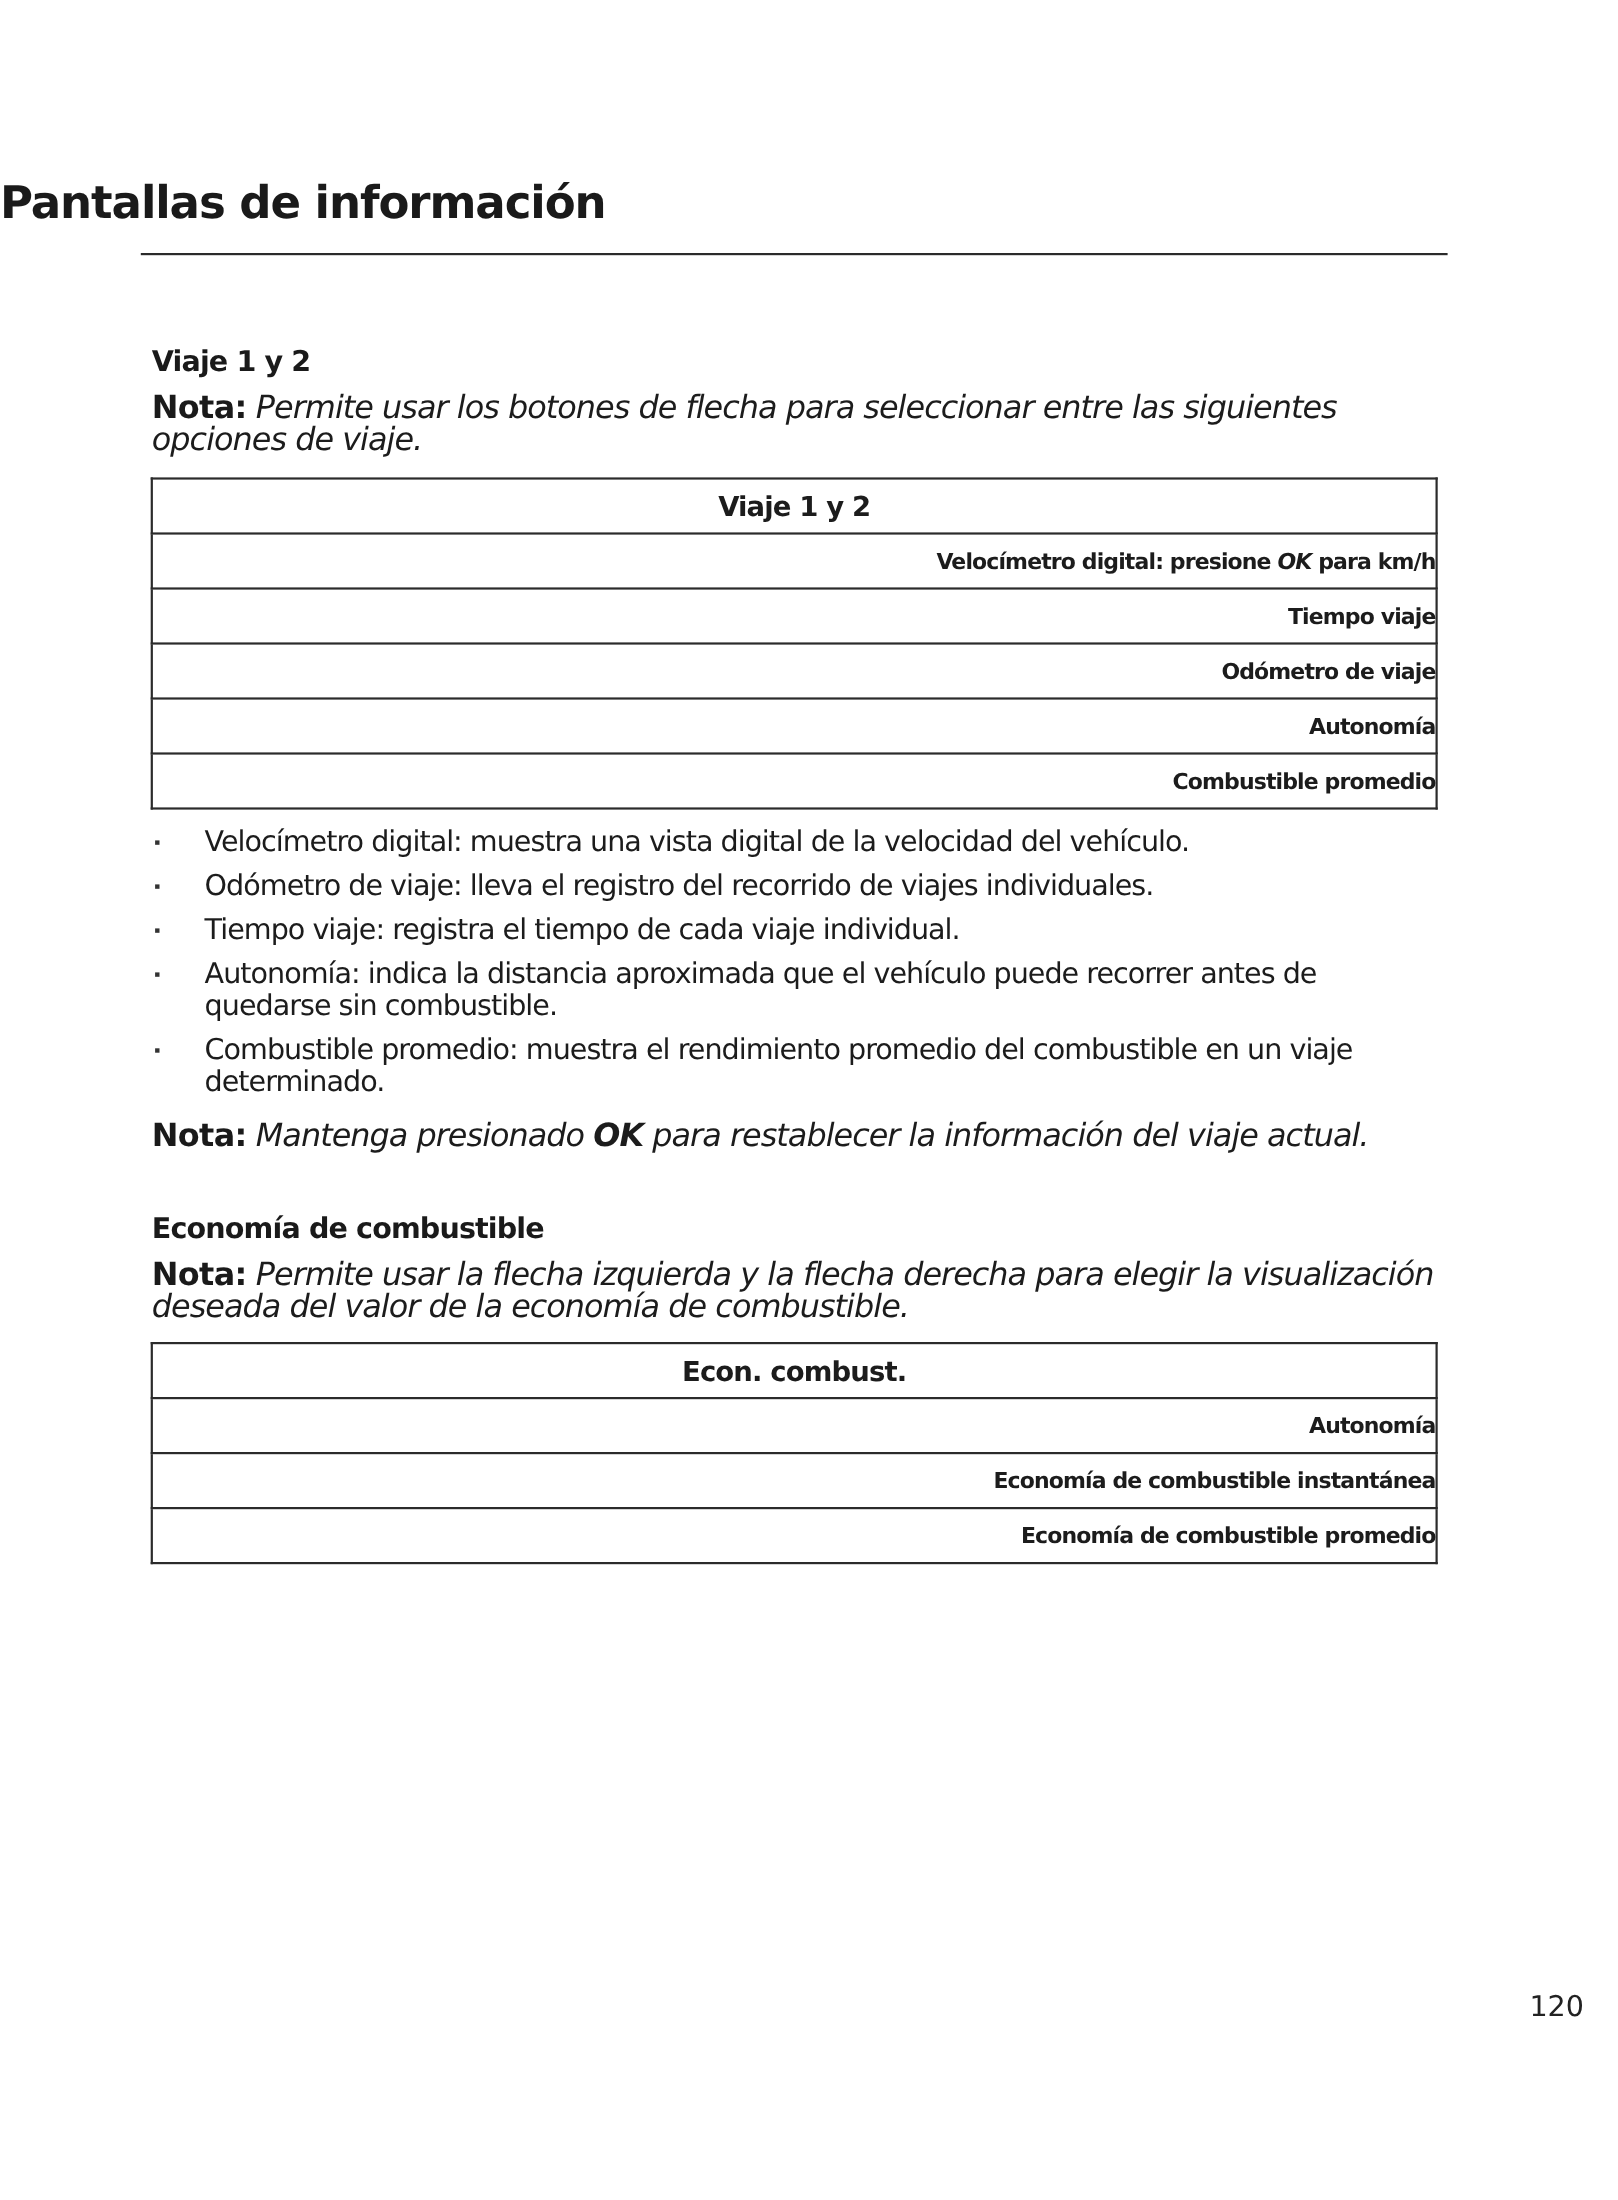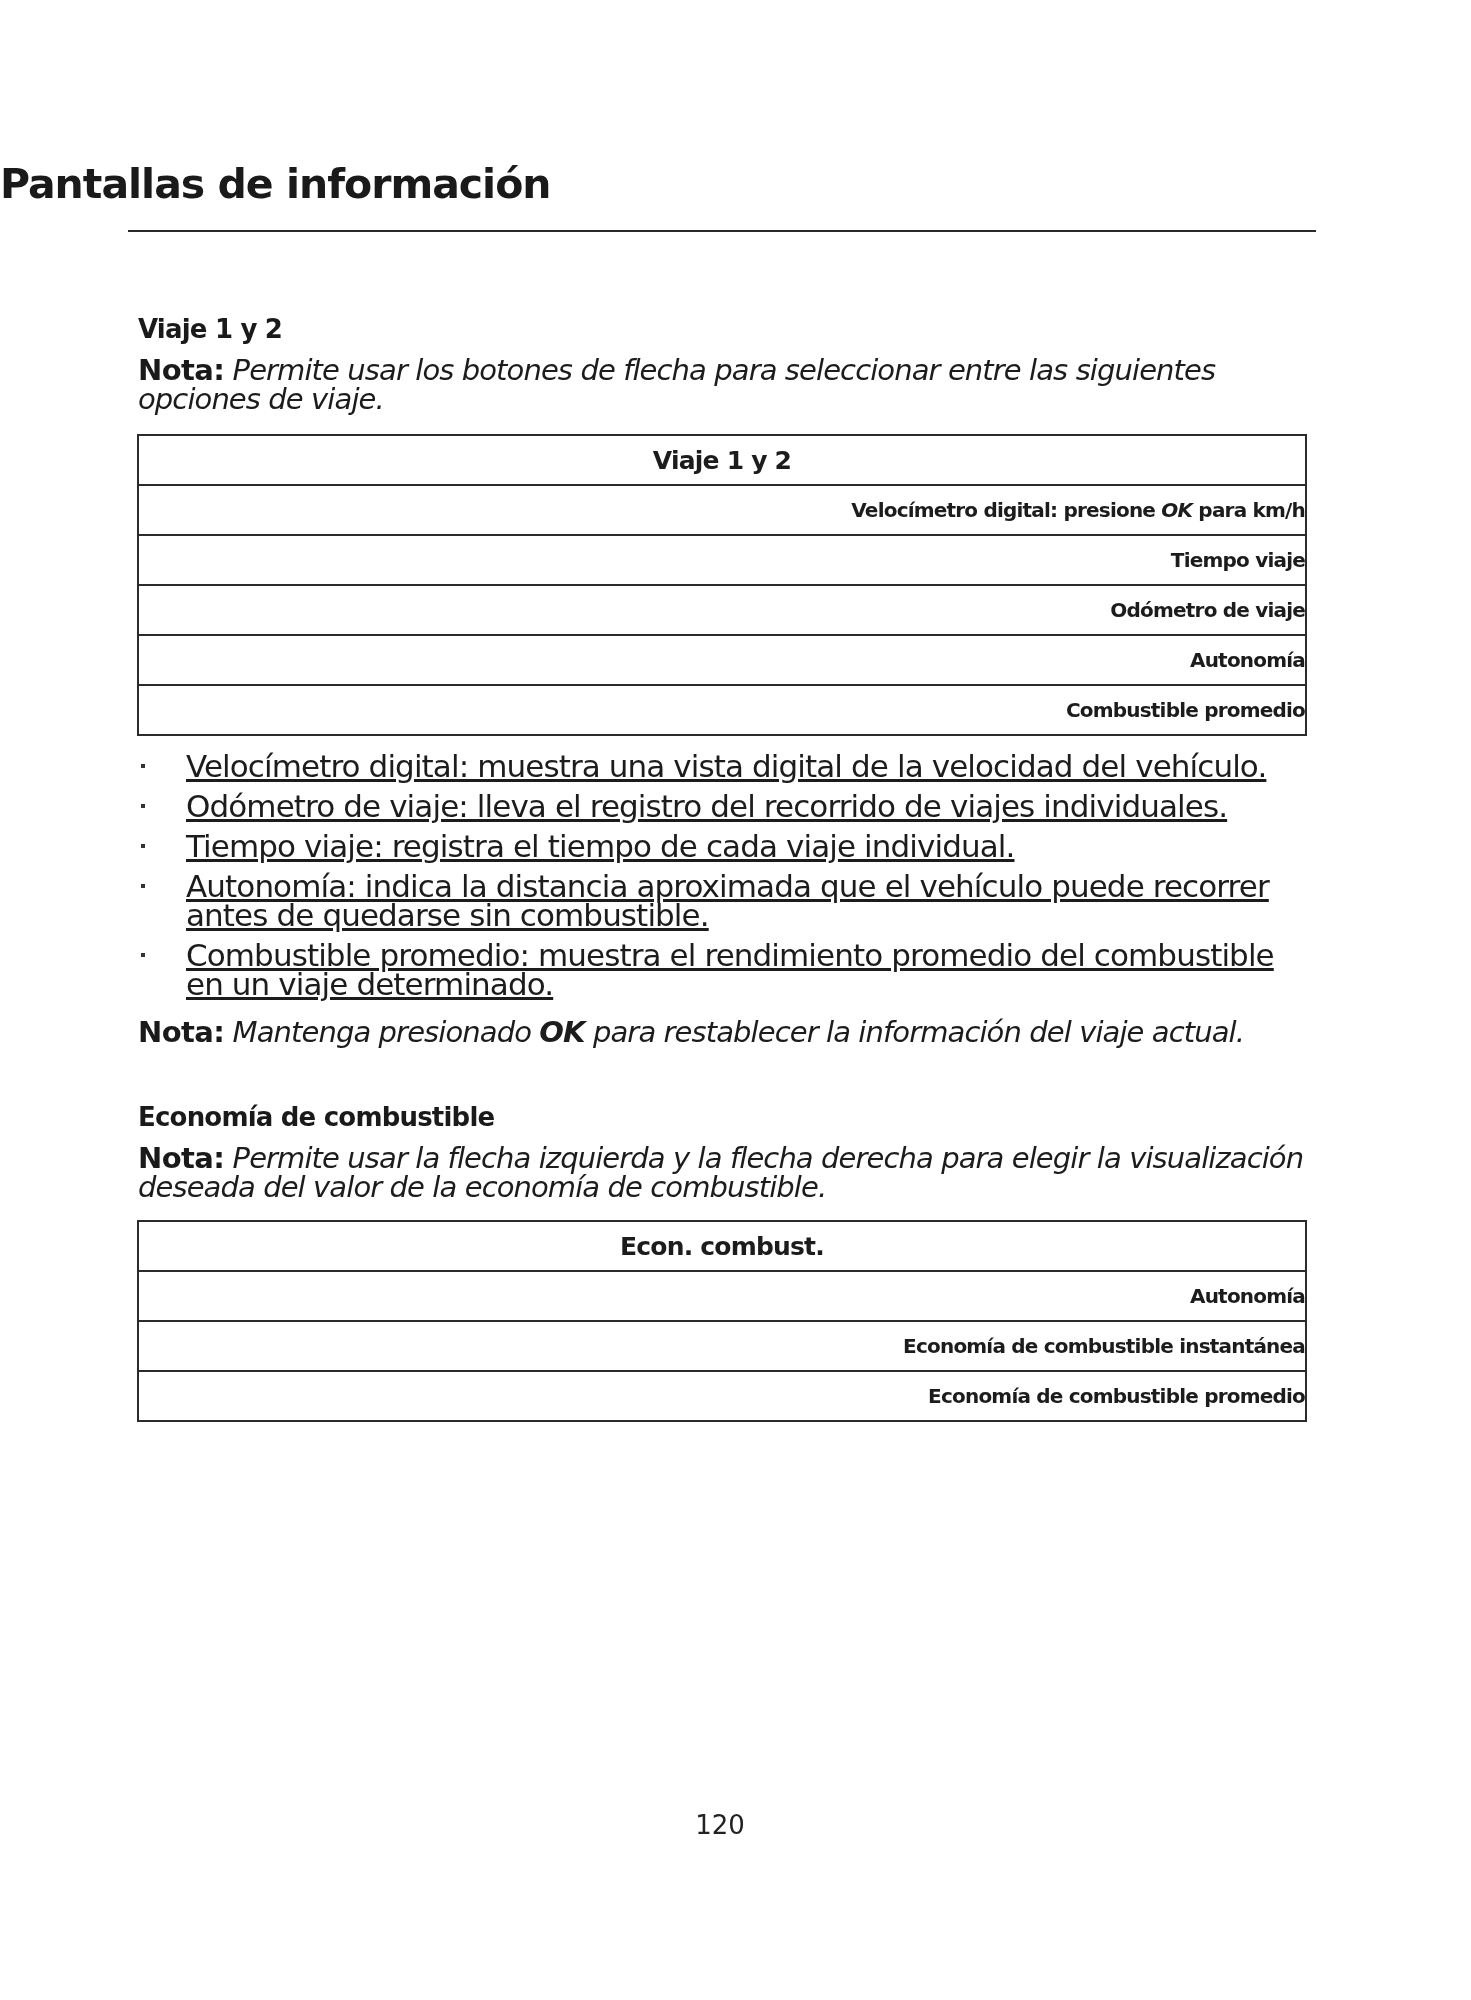--- a/index.html
+++ b/index.html
@@ -12,24 +12,24 @@
   .section-heading { font-size: 26px; font-weight: bold; letter-spacing: -0.8px; color: #1a1a1a; left: 138px; }
   .note { left: 138px; width: 1180px; font-size: 29px; line-height: 29px; letter-spacing: -0.9px; }
   .note .lbl { font-weight: bold; font-style: normal; letter-spacing: -0.6px; color: #1a1a1a; }
   .note .txt { font-style: italic; font-weight: normal; }
   .note .ok { font-weight: bold; font-style: italic; }
   table.opt { position: absolute; left: 137px; width: 1170px; border-collapse: collapse; }
   table.opt td, table.opt th { border: 2px solid #2b2b2b; height: 48px; padding: 0 0 0 10px;
         font-size: 20px; text-align: right; vertical-align: middle; letter-spacing: -0.8px; font-weight: bold; }
   table.opt th { text-align: center; font-weight: bold; font-size: 25px; padding: 0; letter-spacing: -0.8px; }
   .bullets { left: 138px; width: 1180px; top: 750px; margin: 0; padding: 0; list-style: none; }
-  .bullets li { position: relative; padding-left: 48px; font-size: 31px; line-height: 29px;
-                letter-spacing: -0.9px; margin-bottom: 11px; text-decoration: underline; }
+  .bullets li { position: relative; padding-left: 48px; font-size: 26px; line-height: 29px;
+                letter-spacing: -0.9px; margin-bottom: 11px; }
   .bullets li .dot { position: absolute; left: 3px; top: 12px; width: 4px; height: 4px; background: #333; }
-  .page-number { left: 0; width: 1440px; text-align: center; top: 1810px; font-size: 26px; color: #222; }
+  .page-number { left: 0; width: 1440px; text-align: right; top: 1810px; font-size: 26px; color: #222; }
 </style>
 </head>
 <body>
 
 <div class="abs page-title">Pantallas de información</div>
 <div class="abs title-rule"></div>
 
 <div class="abs section-heading" style="top:314px;">Viaje 1 y 2</div>
 
 <div class="abs note" style="top:356px;">

